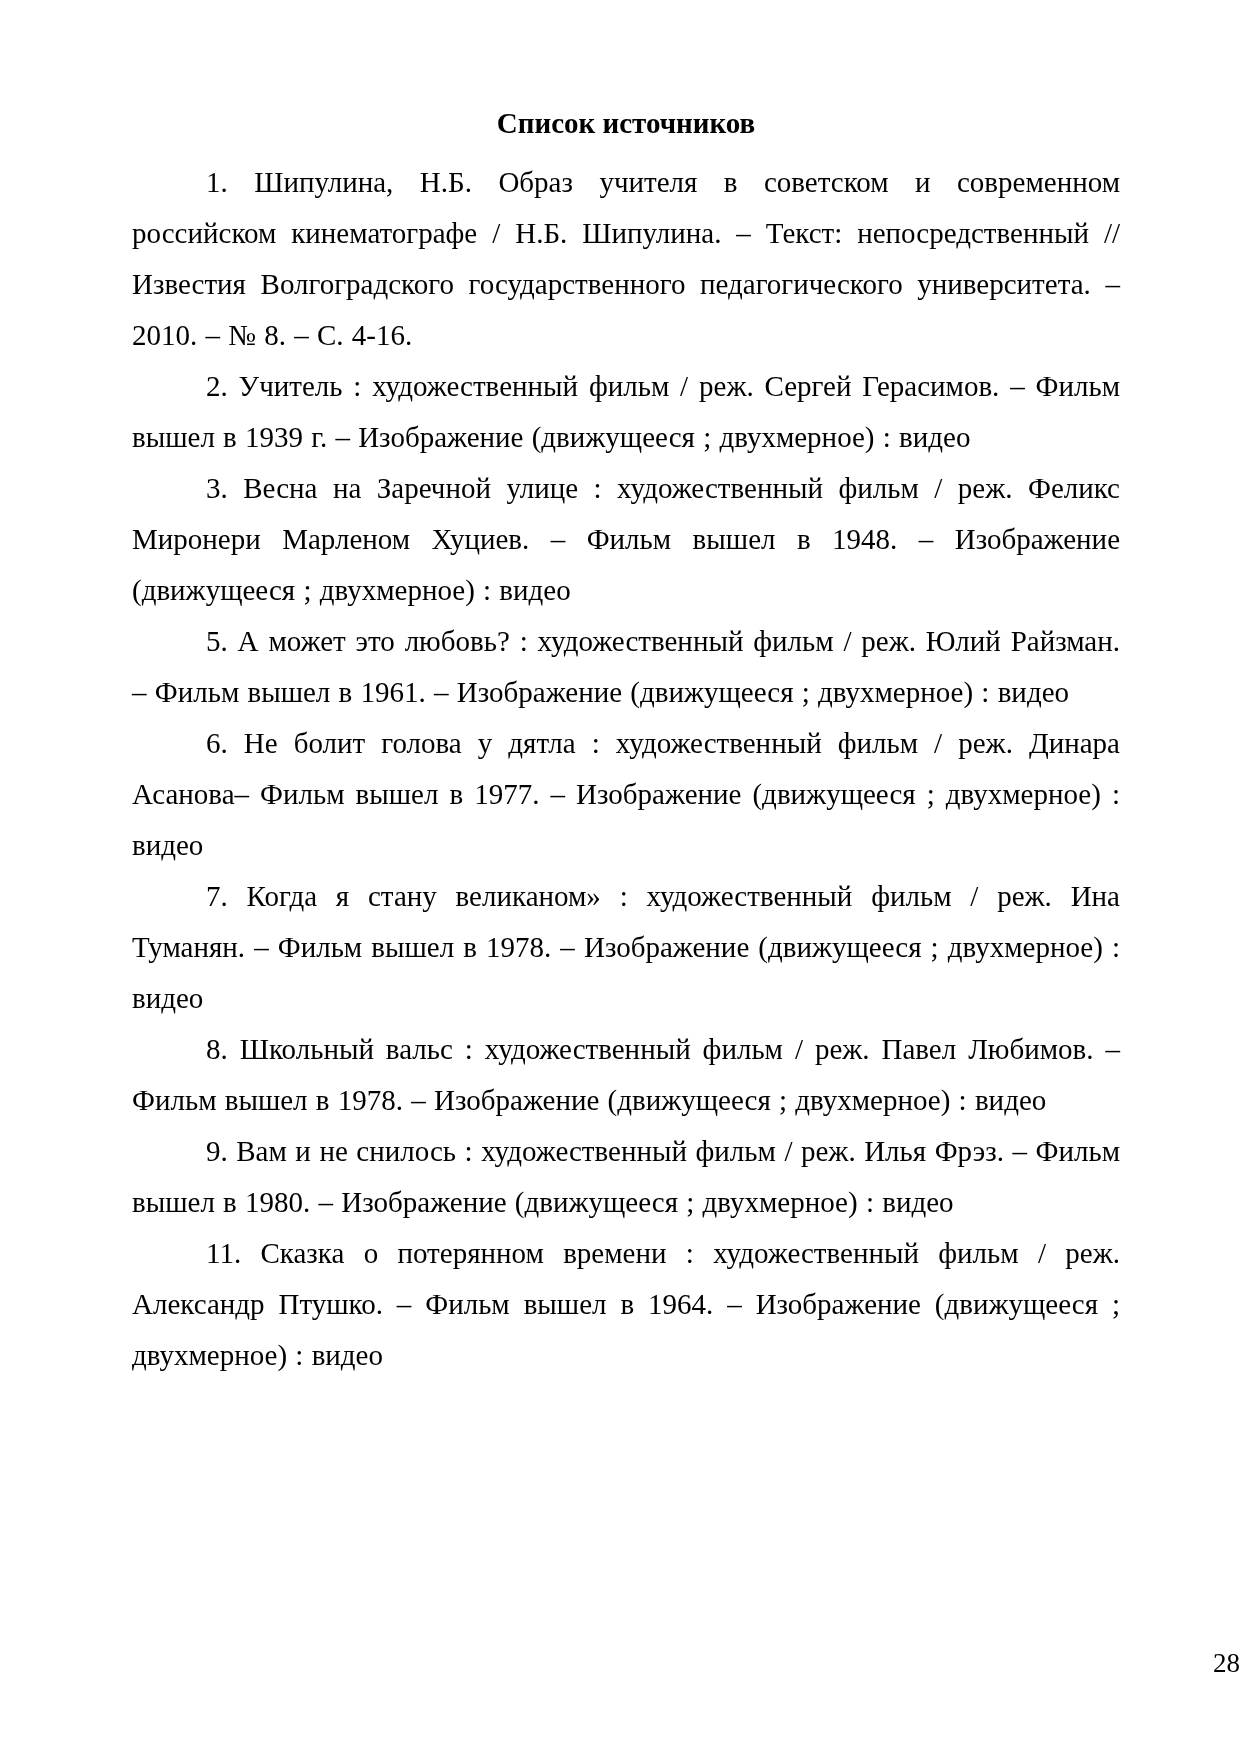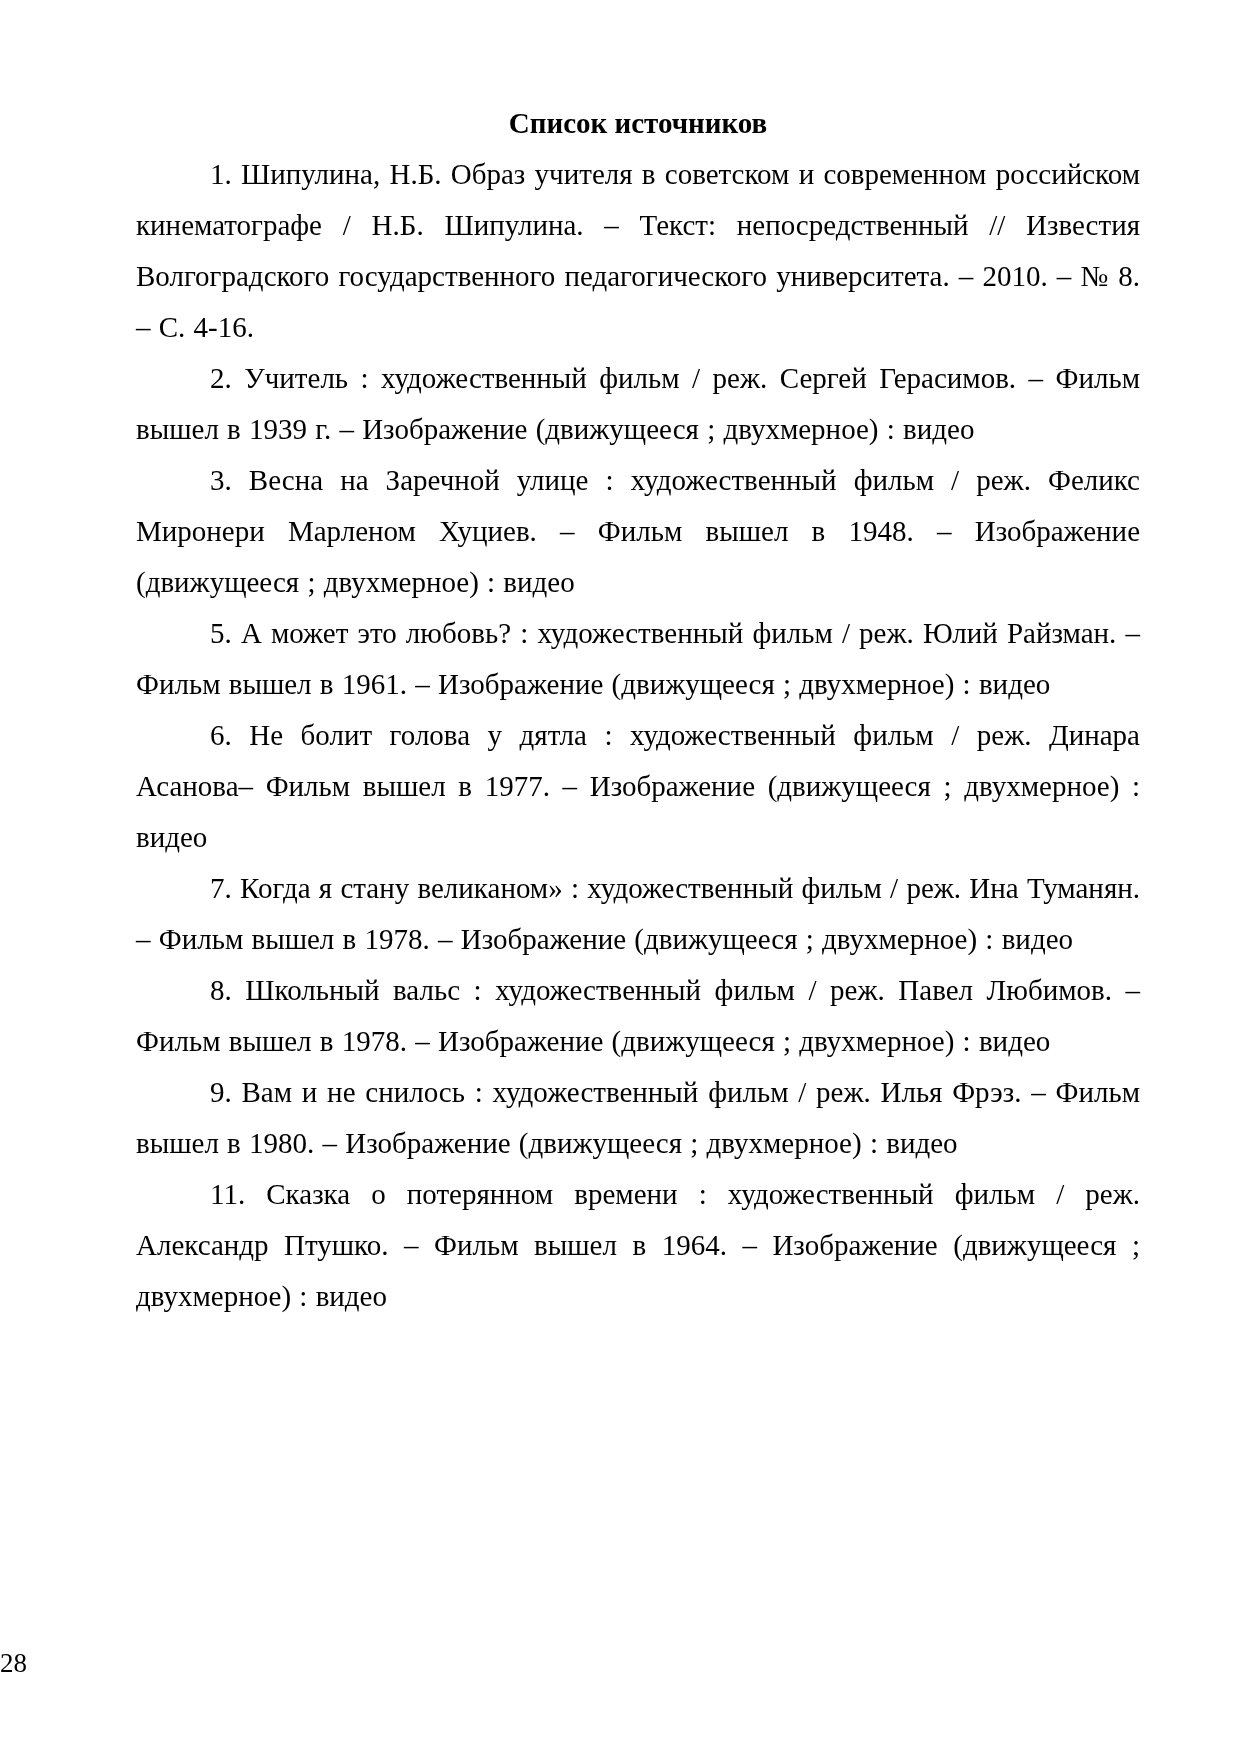--- a/index.html
+++ b/index.html
@@ -13,50 +13,50 @@
     height: 1754px;
     background: #ffffff;
     color: #000000;
     font-family: "Liberation Serif", "DejaVu Serif", serif;
     overflow: hidden;
     box-sizing: border-box;
   }
   .content {
     position: absolute;
     top: 98px;
-    left: 136px;
+    left: 124px;
     width: 1004px;
   }
   .doc-title {
     font-size: 29px;
     font-weight: bold;
     line-height: 51px;
     text-align: center;
     margin: 0;
     padding: 0;
   }
   .ref-list {
-    margin: 0;
+    margin: 8px;
     padding: 0;
   }
   .ref-item {
     font-size: 29px;
     line-height: 51px;
     text-align: justify;
     text-indent: 74px;
     margin: 0;
     padding: 0;
     word-spacing: 1px;
   }
   .page-number {
     position: absolute;
     top: 1638px;
     left: 0;
     width: 100%;
-    text-align: left;
+    text-align: right;
     font-size: 27px;
     line-height: 51px;
   }
 </style>
 </head>
 <body>
 
 <div class="page">
   <div class="content">
     <h1 class="doc-title">Список источников</h1>

